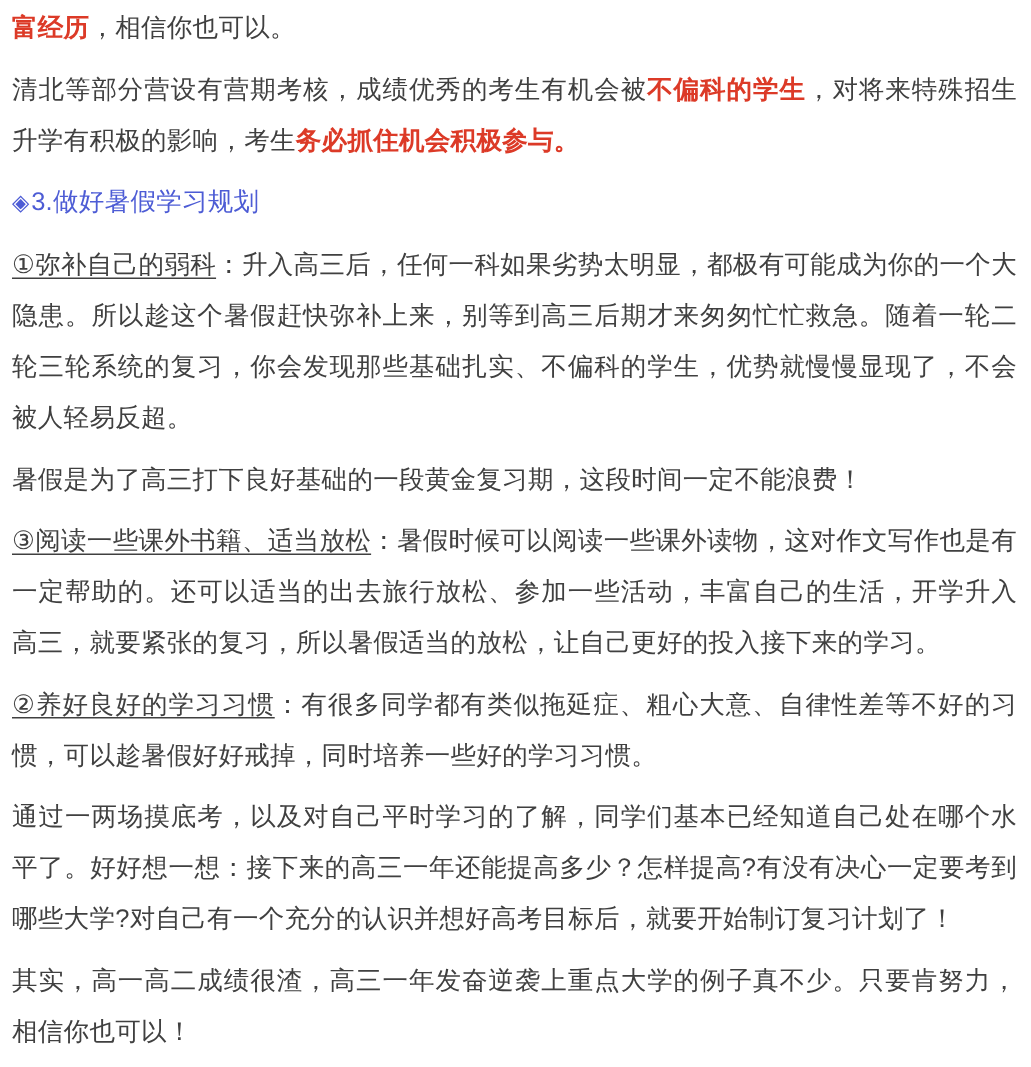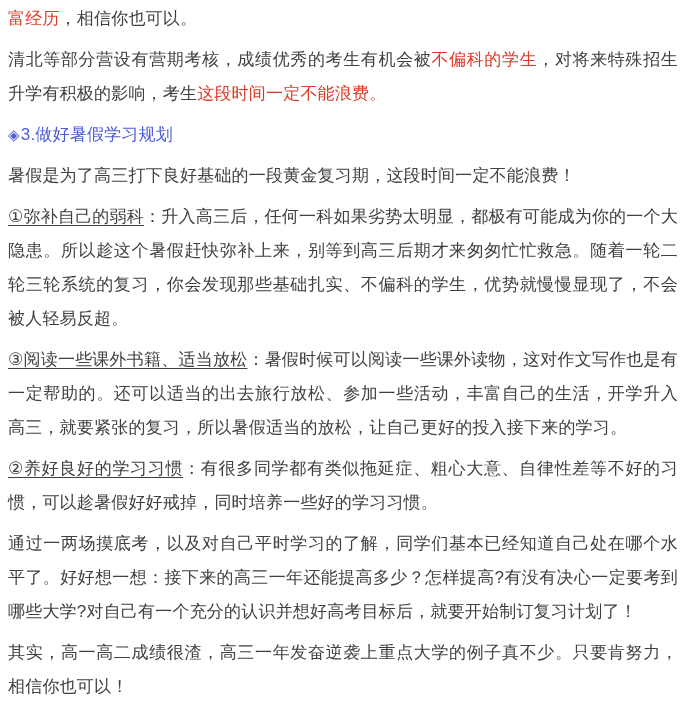--- a/index.html
+++ b/index.html
@@ -39,45 +39,45 @@
     margin: 0 0 7px 0;
     font-size: 17px;
     line-height: 34px;
     font-weight: 400;
     color: var(--blue);
     text-align: left;
   }
   .run { white-space: pre-wrap; }
   .rb {
     color: var(--red);
-    font-weight: 400;
+    font-weight: 700;
   }
   .ul {
     text-decoration: underline;
     text-underline-offset: 3px;
   }
   .bullet {
     font-size: 15px;
     margin-right: 1px;
   }
 </style>
 </head>
 <body>
 
 <div class="page">
 
   <p class="para"><span class="run rb">富经历</span><span class="run">，相信你也可以。</span></p>
 
-  <p class="para"><span class="run">清北等部分营设有营期考核，成绩优秀的考生有机会被</span><span class="run rb">不偏科的学生</span><span class="run">，对将来特殊招生升学有积极的影响，考生</span><span class="run rb">这段时间一定不能浪费。</span></p>
+  <p class="para"><span class="run">清北等部分营设有营期考核，成绩优秀的考生有机会被</span><span class="run rb">不偏科的学生</span><span class="run">，对将来特殊招生升学有积极的影响，考生</span><span class="run rb">务必抓住机会积极参与。</span></p>
 
   <h2 class="heading"><span class="bullet">◈</span><span>3.做好暑假学习规划</span></h2>
 
+  <p class="para"><span class="run ul">①弥补自己的弱科</span><span class="run">：升入高三后，任何一科如果劣势太明显，都极有可能成为你的一个大隐患。所以趁这个暑假赶快弥补上来，别等到高三后期才来匆匆忙忙救急。随着一轮二轮三轮系统的复习，你会发现那些基础扎实、不偏科的学生，优势就慢慢显现了，不会被人轻易反超。</span></p>
+
   <p class="para"><span class="run">暑假是为了高三打下良好基础的一段黄金复习期，这段时间一定不能浪费！</span></p>
-
-  <p class="para"><span class="run ul">①弥补自己的弱科</span><span class="run">：升入高三后，任何一科如果劣势太明显，都极有可能成为你的一个大隐患。所以趁这个暑假赶快弥补上来，别等到高三后期才来匆匆忙忙救急。随着一轮二轮三轮系统的复习，你会发现那些基础扎实、不偏科的学生，优势就慢慢显现了，不会被人轻易反超。</span></p>
 
   <p class="para"><span class="run ul">③阅读一些课外书籍、适当放松</span><span class="run">：暑假时候可以阅读一些课外读物，这对作文写作也是有一定帮助的。还可以适当的出去旅行放松、参加一些活动，丰富自己的生活，开学升入高三，就要紧张的复习，所以暑假适当的放松，让自己更好的投入接下来的学习。</span></p>
 
   <p class="para"><span class="run ul">②养好良好的学习习惯</span><span class="run">：有很多同学都有类似拖延症、粗心大意、自律性差等不好的习惯，可以趁暑假好好戒掉，同时培养一些好的学习习惯。</span></p>
 
 
   <p class="para"><span class="run">通过一两场摸底考，以及对自己平时学习的了解，同学们基本已经知道自己处在哪个水平了。好好想一想：接下来的高三一年还能提高多少？怎样提高?有没有决心一定要考到哪些大学?对自己有一个充分的认识并想好高考目标后，就要开始制订复习计划了！</span></p>
 
   <p class="para"><span class="run">其实，高一高二成绩很渣，高三一年发奋逆袭上重点大学的例子真不少。只要肯努力，相信你也可以！</span></p>
 

